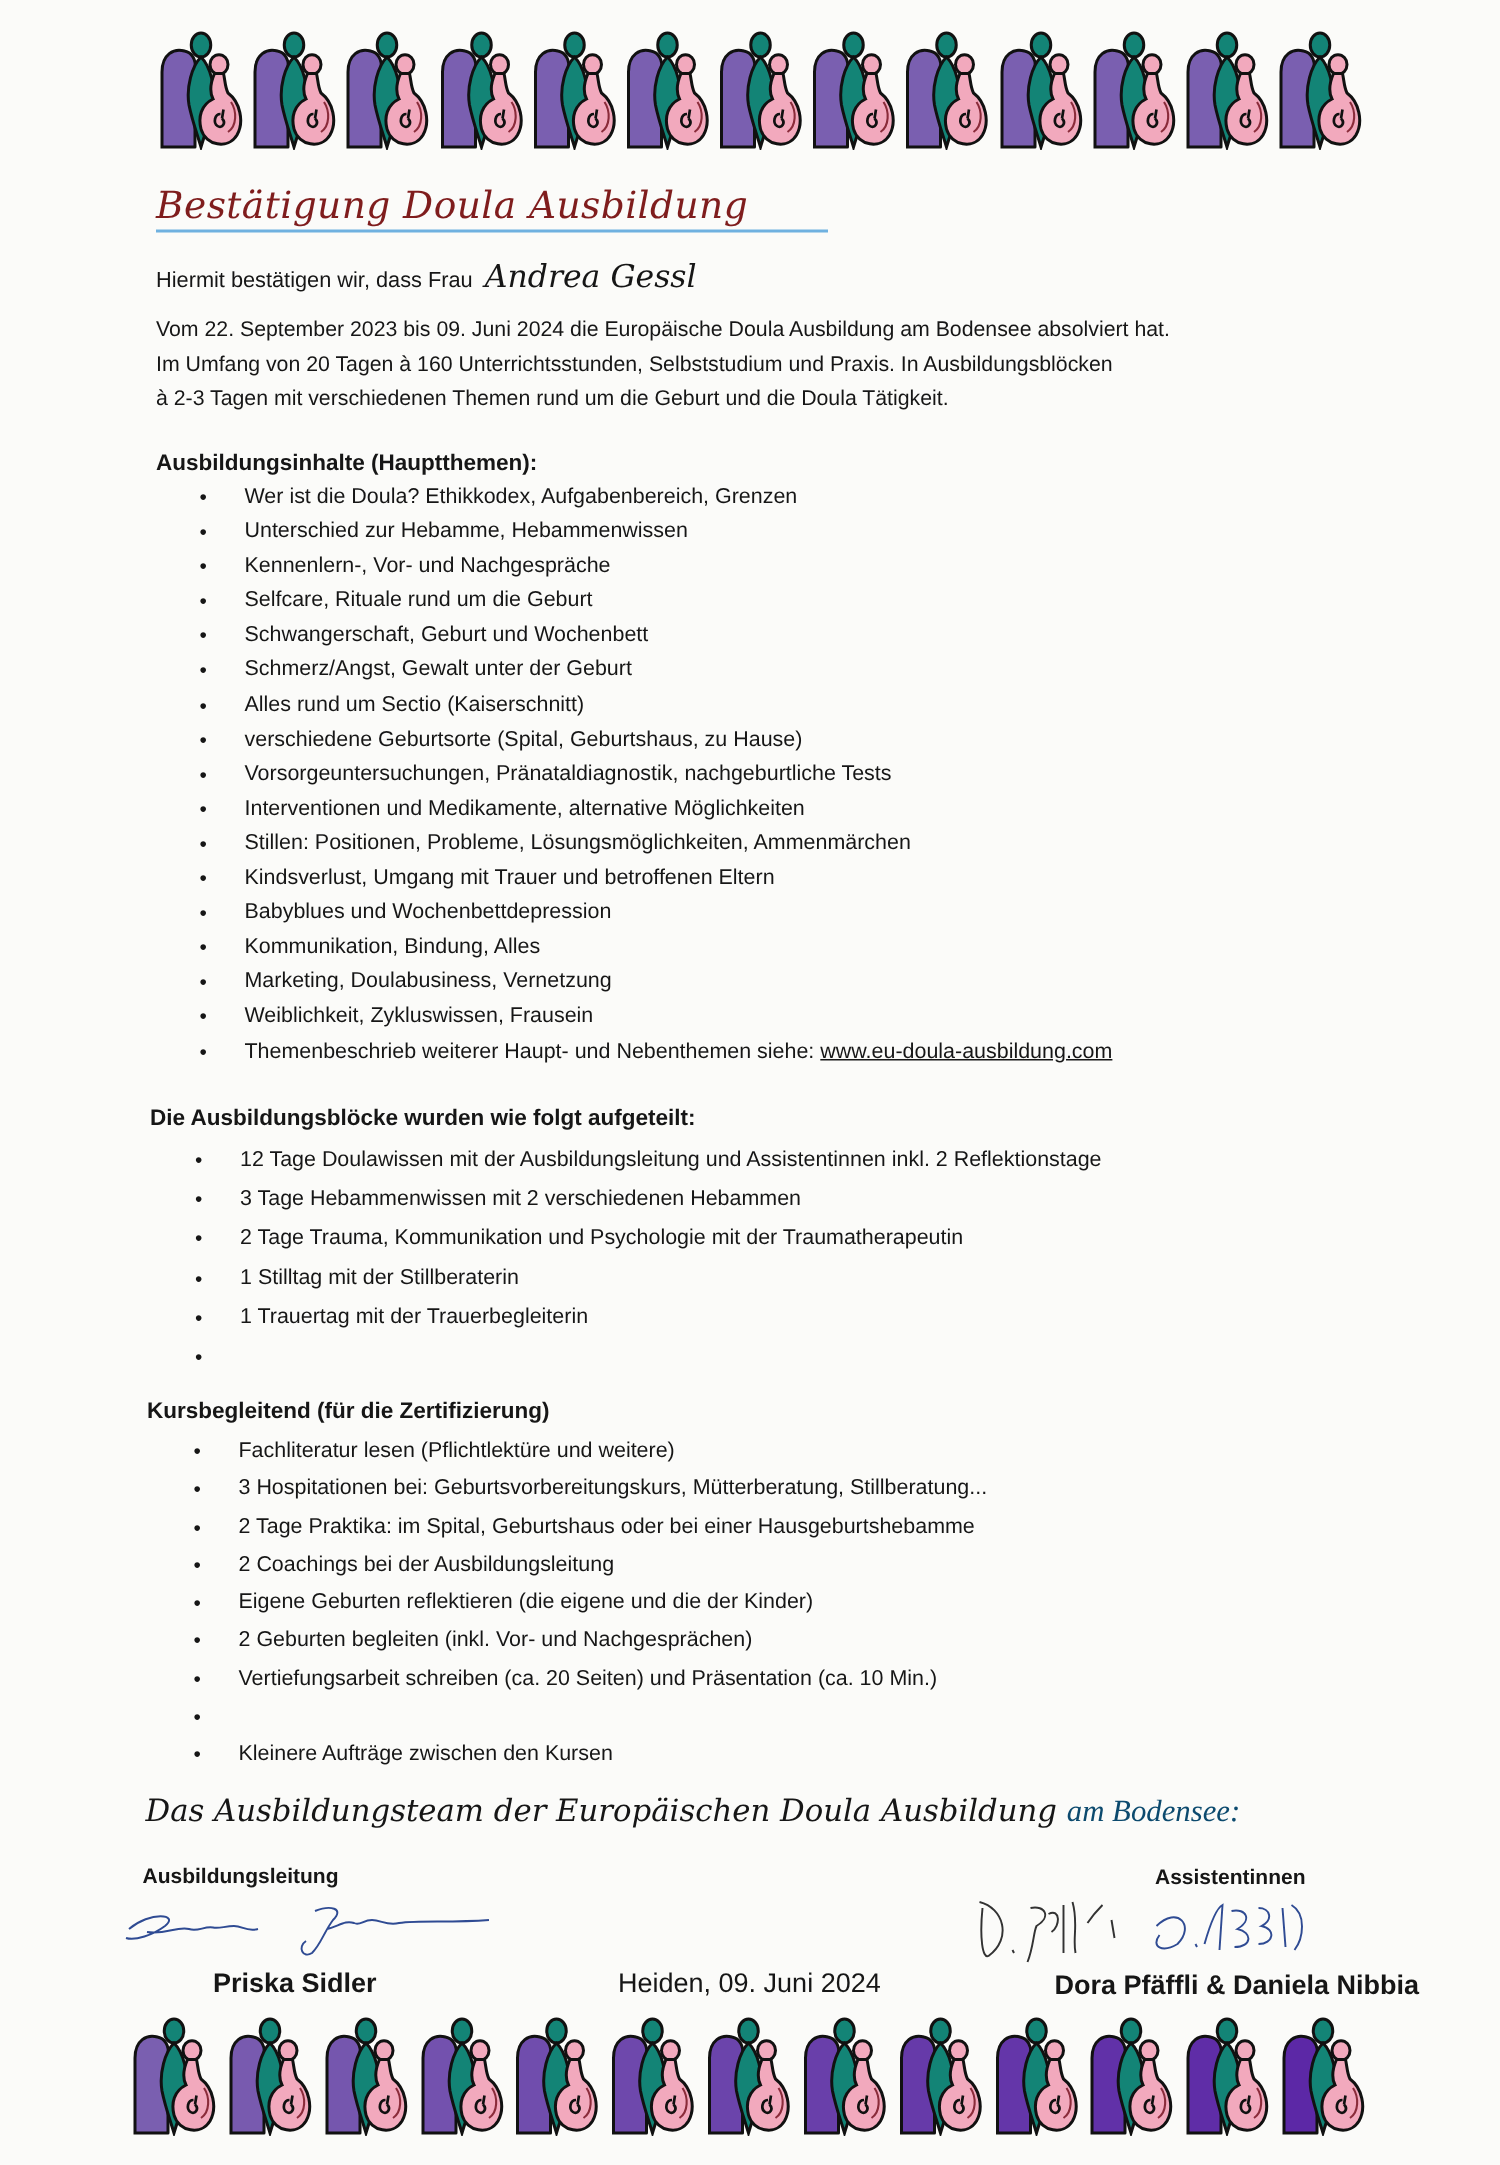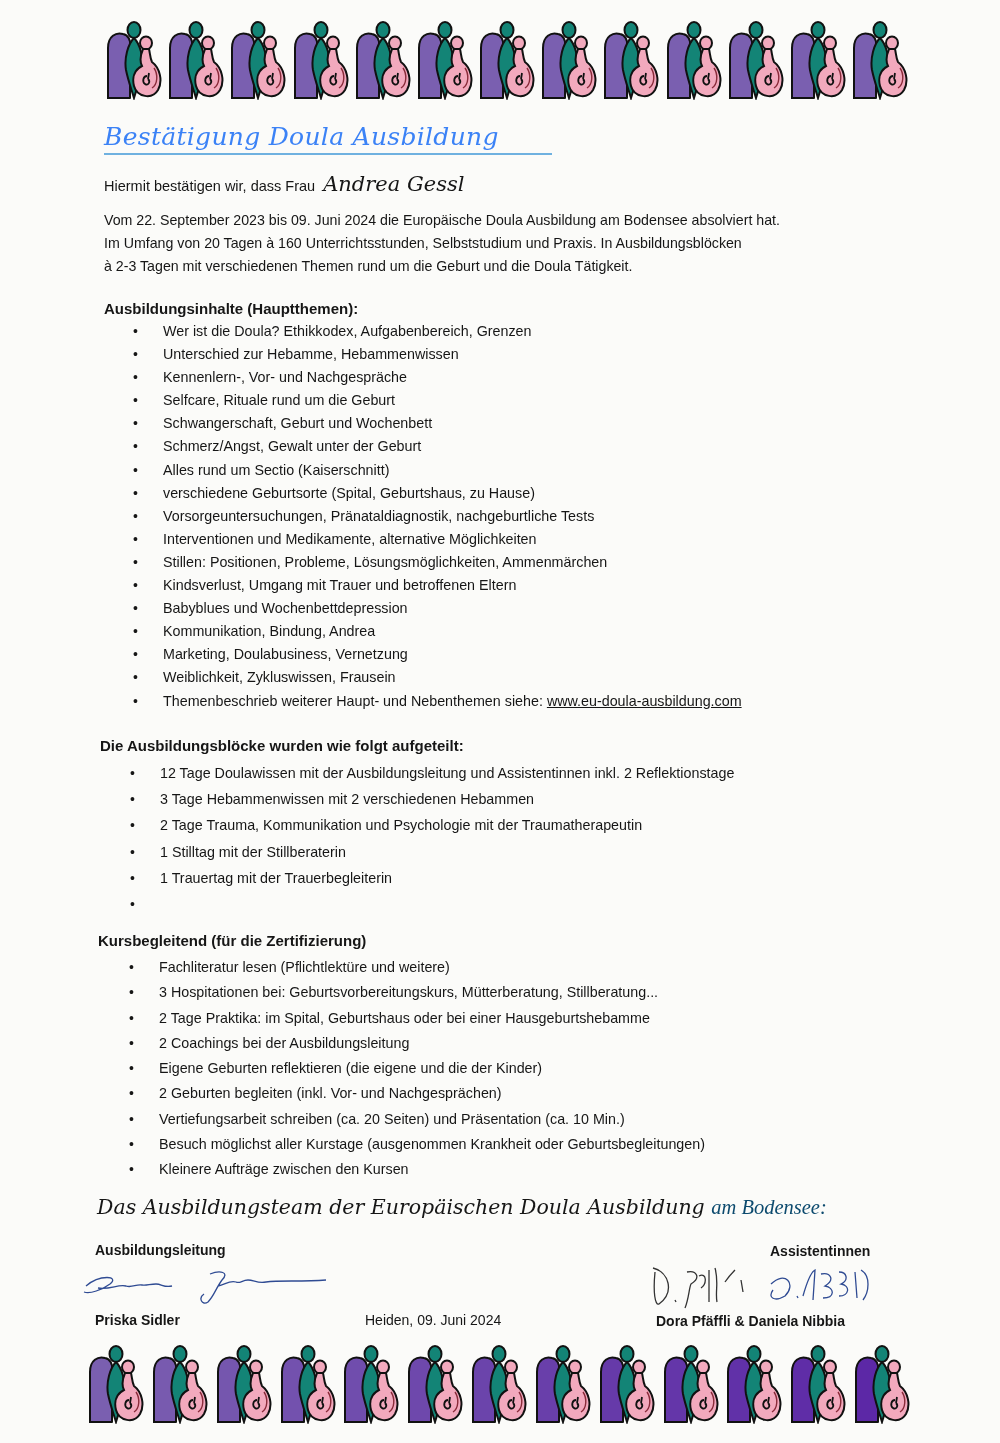--- a/index.html
+++ b/index.html
@@ -12,21 +12,21 @@
   }
   .logo-row { position: absolute; left: 0; width: 1000px; height: 80px; }
   .logo-row.top { top: 18px; }
   .logo-row.bottom { top: 1342px; }
   .logo { position: absolute; width: 56px; height: 82px; }
   .logo svg { width: 100%; height: 100%; display: block; }
 
   .title {
     position: absolute; left: 104px; top: 122px;
     font-family: "DejaVu Serif", "Liberation Serif", serif;
-    font-style: italic; font-size: 25px; color: #3b82f6;
+    font-style: italic; font-size: 25px; color: #7f1d1d;
     letter-spacing: 0.3px;
   }
   .title-underline { position: absolute; left: 104px; top: 153px; width: 448px; height: 2px; background: #6fb1e0; }
 
   .intro { position: absolute; left: 104px; top: 172px; font-size: 14.5px; }
   .intro .name {
     font-family: "DejaVu Serif", "Liberation Serif", serif; font-style: italic;
     font-size: 21px; margin-left: 8px;
   }
   .para { position: absolute; left: 104px; top: 209px; width: 820px; font-size: 14.2px; line-height: 23px; }
@@ -45,21 +45,21 @@
   #list3 li { height: 25.3px; line-height: 25.3px; }
   .link { text-decoration: underline; color: #161616; }
 
   .team {
     position: absolute; left: 97px; top: 1195px;
     font-family: "DejaVu Serif", "Liberation Serif", serif; font-style: italic;
     font-size: 20.5px; white-space: nowrap;
   }
   .team .accent { color: #0c4a6e; font-family: Liberation Serif, serif; }
   .sig-label { position: absolute; font-weight: bold; font-size: 14px; white-space: nowrap; }
-  .sig-text { position: absolute; font-size: 14px; white-space: nowrap; }
+  .sig-text { position: absolute; font-size: 18px; white-space: nowrap; margin-left: 47px; }
   .sig-svg { position: absolute; }
 </style>
 </head>
 <body>
 
 <svg width="0" height="0" style="position:absolute" aria-hidden="true">
   <defs>
     <symbol id="doula-logo" viewBox="0 0 56 82">
 
       <path d="M2 80 L2 30 C2 18 10 14 17 16 C22 17 25 22 24 28 L24 80 C16 80 8 80 2 80 Z" fill="currentColor" class="p" stroke="#111" stroke-width="2"></path>
@@ -164,21 +164,21 @@
     <li><span class="bullet">•</span><span>Selfcare, Rituale rund um die Geburt</span></li>
     <li><span class="bullet">•</span><span>Schwangerschaft, Geburt und Wochenbett</span></li>
     <li><span class="bullet">•</span><span>Schmerz/Angst, Gewalt unter der Geburt</span></li>
     <li><span class="bullet">•</span><span>Alles rund um Sectio (Kaiserschnitt)</span></li>
     <li><span class="bullet">•</span><span>verschiedene Geburtsorte (Spital, Geburtshaus, zu Hause)</span></li>
     <li><span class="bullet">•</span><span>Vorsorgeuntersuchungen, Pränataldiagnostik, nachgeburtliche Tests</span></li>
     <li><span class="bullet">•</span><span>Interventionen und Medikamente, alternative Möglichkeiten</span></li>
     <li><span class="bullet">•</span><span>Stillen: Positionen, Probleme, Lösungsmöglichkeiten, Ammenmärchen</span></li>
     <li><span class="bullet">•</span><span>Kindsverlust, Umgang mit Trauer und betroffenen Eltern</span></li>
     <li><span class="bullet">•</span><span>Babyblues und Wochenbettdepression</span></li>
-    <li><span class="bullet">•</span><span>Kommunikation, Bindung, Andrea</span></li>
+    <li><span class="bullet">•</span><span>Kommunikation, Bindung, Alles</span></li>
     <li><span class="bullet">•</span><span>Marketing, Doulabusiness, Vernetzung</span></li>
     <li><span class="bullet">•</span><span>Weiblichkeit, Zykluswissen, Frausein</span></li>
     <li><span class="bullet">•</span><span>Themenbeschrieb weiterer Haupt- und Nebenthemen siehe:</span> <a class="link">www.eu-doula-ausbildung.com</a></li>
   </ul>
 
 <div class="h2" style="left:100px; top:737px;">Die Ausbildungsblöcke wurden wie folgt aufgeteilt:</div>
 <ul class="list" id="list2">
     <li><span class="bullet">•</span><span>12 Tage Doulawissen mit der Ausbildungsleitung und Assistentinnen inkl. 2 Reflektionstage</span></li>
     <li><span class="bullet">•</span><span>3 Tage Hebammenwissen mit 2 verschiedenen Hebammen</span></li>
     <li><span class="bullet">•</span><span>2 Tage Trauma, Kommunikation und Psychologie mit der Traumatherapeutin</span></li>
@@ -189,21 +189,21 @@
 
 <div class="h2" style="left:98px; top:932px;">Kursbegleitend (für die Zertifizierung)</div>
 <ul class="list" id="list3">
     <li><span class="bullet">•</span><span>Fachliteratur lesen (Pflichtlektüre und weitere)</span></li>
     <li><span class="bullet">•</span><span>3 Hospitationen bei: Geburtsvorbereitungskurs, Mütterberatung, Stillberatung...</span></li>
     <li><span class="bullet">•</span><span>2 Tage Praktika: im Spital, Geburtshaus oder bei einer Hausgeburtshebamme</span></li>
     <li><span class="bullet">•</span><span>2 Coachings bei der Ausbildungsleitung</span></li>
     <li><span class="bullet">•</span><span>Eigene Geburten reflektieren (die eigene und die der Kinder)</span></li>
     <li><span class="bullet">•</span><span>2 Geburten begleiten (inkl. Vor- und Nachgesprächen)</span></li>
     <li><span class="bullet">•</span><span>Vertiefungsarbeit schreiben (ca. 20 Seiten) und Präsentation (ca. 10 Min.)</span></li>
-    <li><span class="bullet">•</span><span>Besuch möglichst aller Kurstage (ausgenommen Krankheit oder Geburtsbegleitungen)</span></li>
+    <li><span class="bullet">•</span></li>
     <li><span class="bullet">•</span><span>Kleinere Aufträge zwischen den Kursen</span></li>
   </ul>
 
 <div class="team">
   <span>Das Ausbildungsteam der Europäischen Doula Ausbildung</span>
   <span class="accent">am Bodensee:</span>
 </div>
 
 <div class="sig-label" style="left:95px; top:1242px;">Ausbildungsleitung</div>
 <div class="sig-label" style="left:770px; top:1243px;">Assistentinnen</div>

